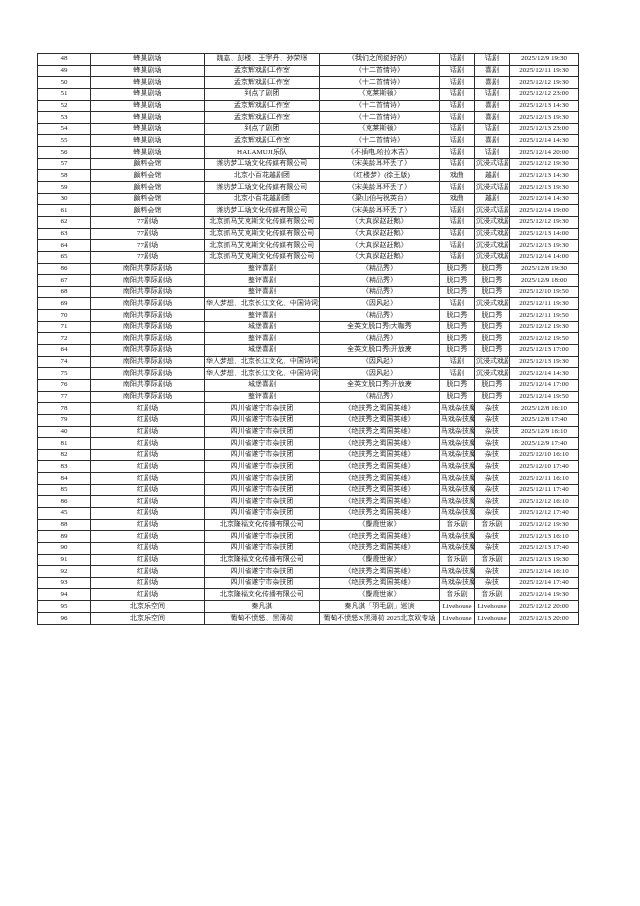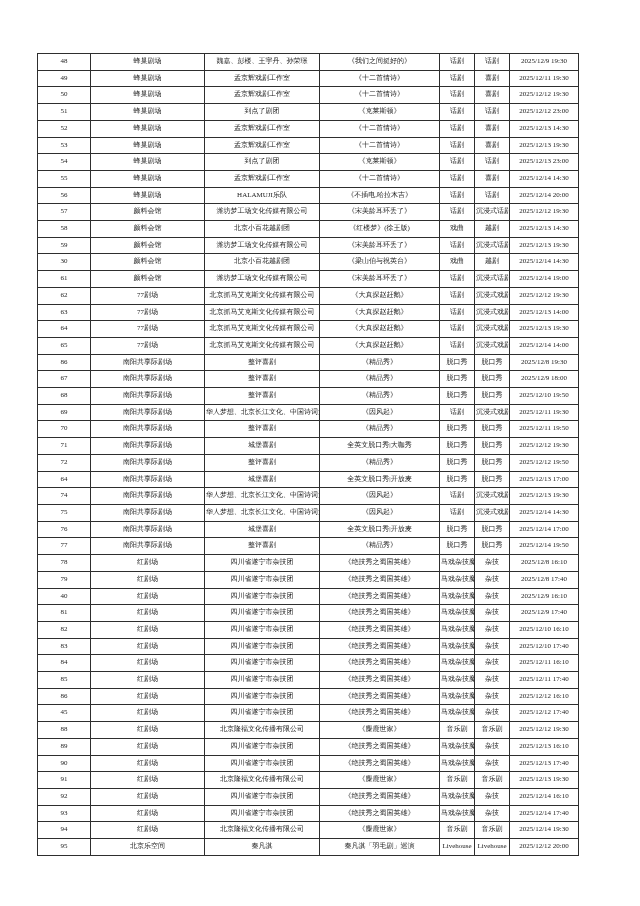--- a/index.html
+++ b/index.html
@@ -1,18 +1,18 @@
 <!DOCTYPE html>
 <html><head>
 <meta charset="utf-8">
 <style>
   html,body{margin:0;padding:0;background:#ffffff;}
   .page{position:relative;width:640px;height:906px;background:#ffffff;overflow:hidden;
         font-family:"Liberation Serif", serif;}
-  table.sched{position:absolute;left:37px;top:53px;width:541px;height:803px;
+  table.sched{position:absolute;left:37px;top:53px;width:541px;height:572px;
         border-collapse:collapse;table-layout:fixed;font-family:Liberation Serif, serif;}
   table.sched td{border:1px solid #2e2e2e;font-size:7px;line-height:1.1;color:#1c1c1c;
         text-align:center;vertical-align:middle;padding:0 1px;overflow:hidden;white-space:nowrap;}
   col.c-no{width:53px}
   col.c-venue{width:114px}
   col.c-company{width:115px}
   col.c-title{width:120px}
   col.c-cat{width:35px}
   col.c-sub{width:35px}
   col.c-date{width:69px}
@@ -457,15 +457,24 @@
         </tr>
         <tr>
           <td>95</td>
           <td>北京乐空间</td>
           <td>秦凡淇</td>
           <td>秦凡淇「羽毛剧」巡演</td>
           <td>Livehouse</td>
           <td>Livehouse</td>
           <td>2025/12/12 20:00</td>
         </tr>
+        <tr>
+          <td>96</td>
+          <td>北京乐空间</td>
+          <td>葡萄不愤怒、黑薄荷</td>
+          <td>葡萄不愤怒X黑薄荷 2025北京双专场</td>
+          <td>Livehouse</td>
+          <td>Livehouse</td>
+          <td>2025/12/13 20:00</td>
+        </tr>
       </tbody>
   </table>
 </div>
 
 </body></html>

